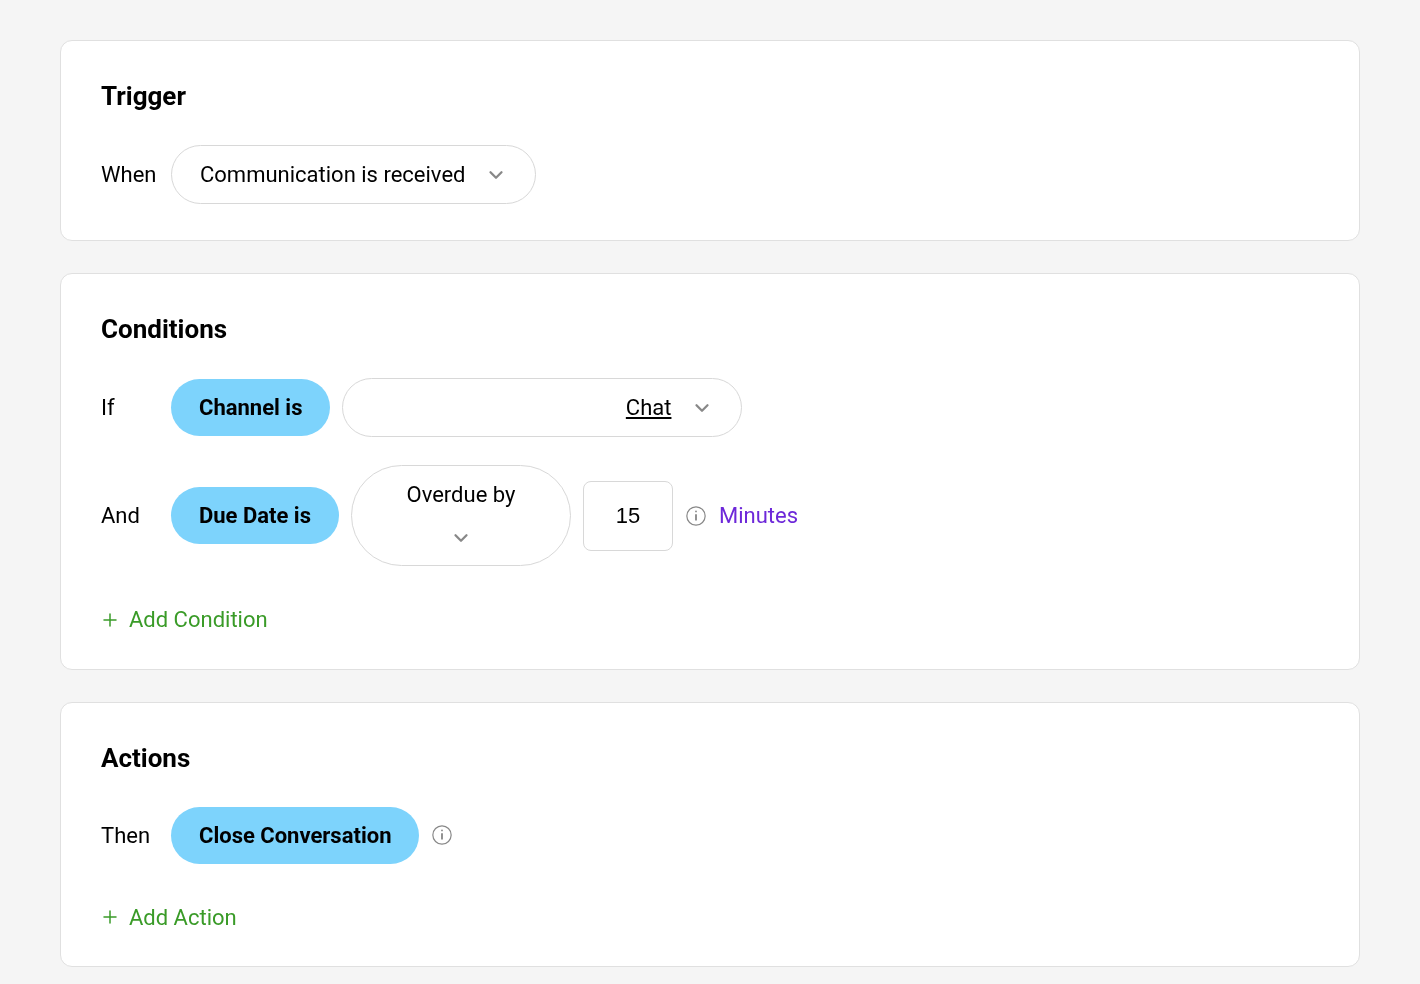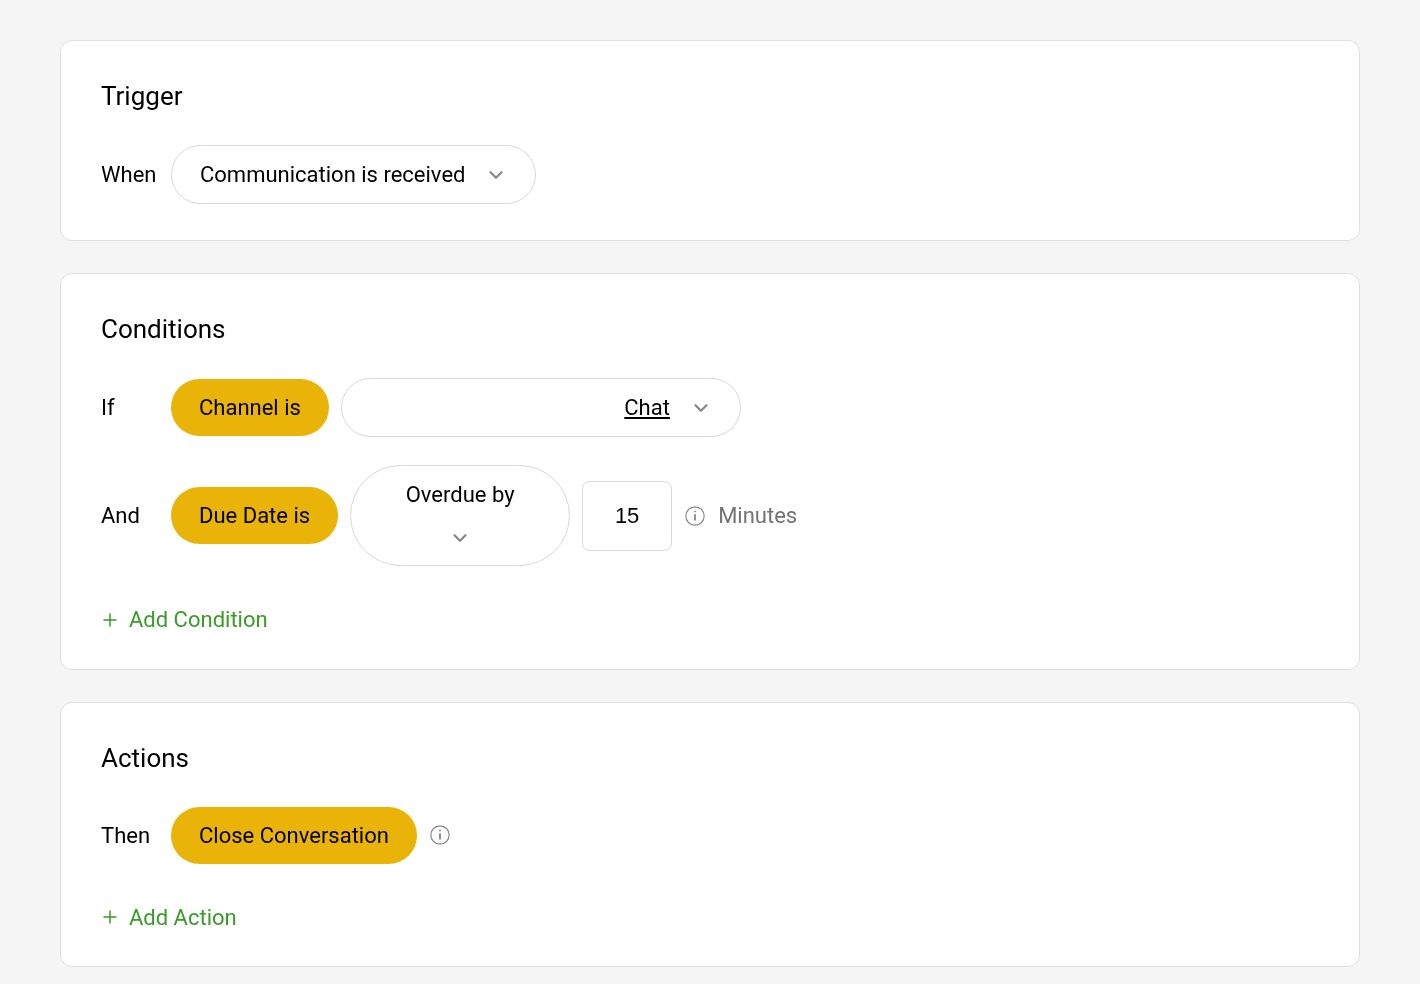--- a/index.html
+++ b/index.html
@@ -14,21 +14,21 @@
     }
     .card {
       background: #ffffff;
       border: 1px solid #e0e0e0;
       border-radius: 12px;
       padding: 40px 40px 36px 40px;
       margin-bottom: 32px;
     }
     .card-title {
       font-size: 26px;
-      font-weight: 400;
+      font-weight: 700;
       color: #000000;
       margin-bottom: 34px;
     }
     .row {
       display: flex;
       align-items: center;
       gap: 12px;
       margin-bottom: 28px;
     }
     .row:last-of-type {
@@ -56,46 +56,46 @@
       min-width: 400px;
       text-decoration: underline;
     }
     .dropdown.medium {
       min-width: 220px;
       flex-direction: column;
     }
     .pill {
       display: inline-flex;
       align-items: center;
-      background: #eab308;
+      background: #7dd3fc;
       border-radius: 999px;
       padding: 16px 28px;
       font-size: 22px;
-      font-weight: 400;
+      font-weight: 700;
       color: #000000;
     }
     .chevron {
       flex-shrink: 0;
     }
     .number-input {
       width: 90px;
       height: 70px;
       border: 1px solid #d8d8d8;
       border-radius: 8px;
       font-size: 22px;
       text-align: center;
       color: #000000;
       background: #ffffff;
     }
     .info-icon {
       flex-shrink: 0;
     }
     .unit-label {
       font-size: 22px;
-      color: #737373;
+      color: #6d28d9;
     }
     .add-link {
       display: inline-flex;
       align-items: center;
       gap: 10px;
       color: #3a9b28;
       font-size: 22px;
       cursor: pointer;
       margin-top: 13px;
     }

